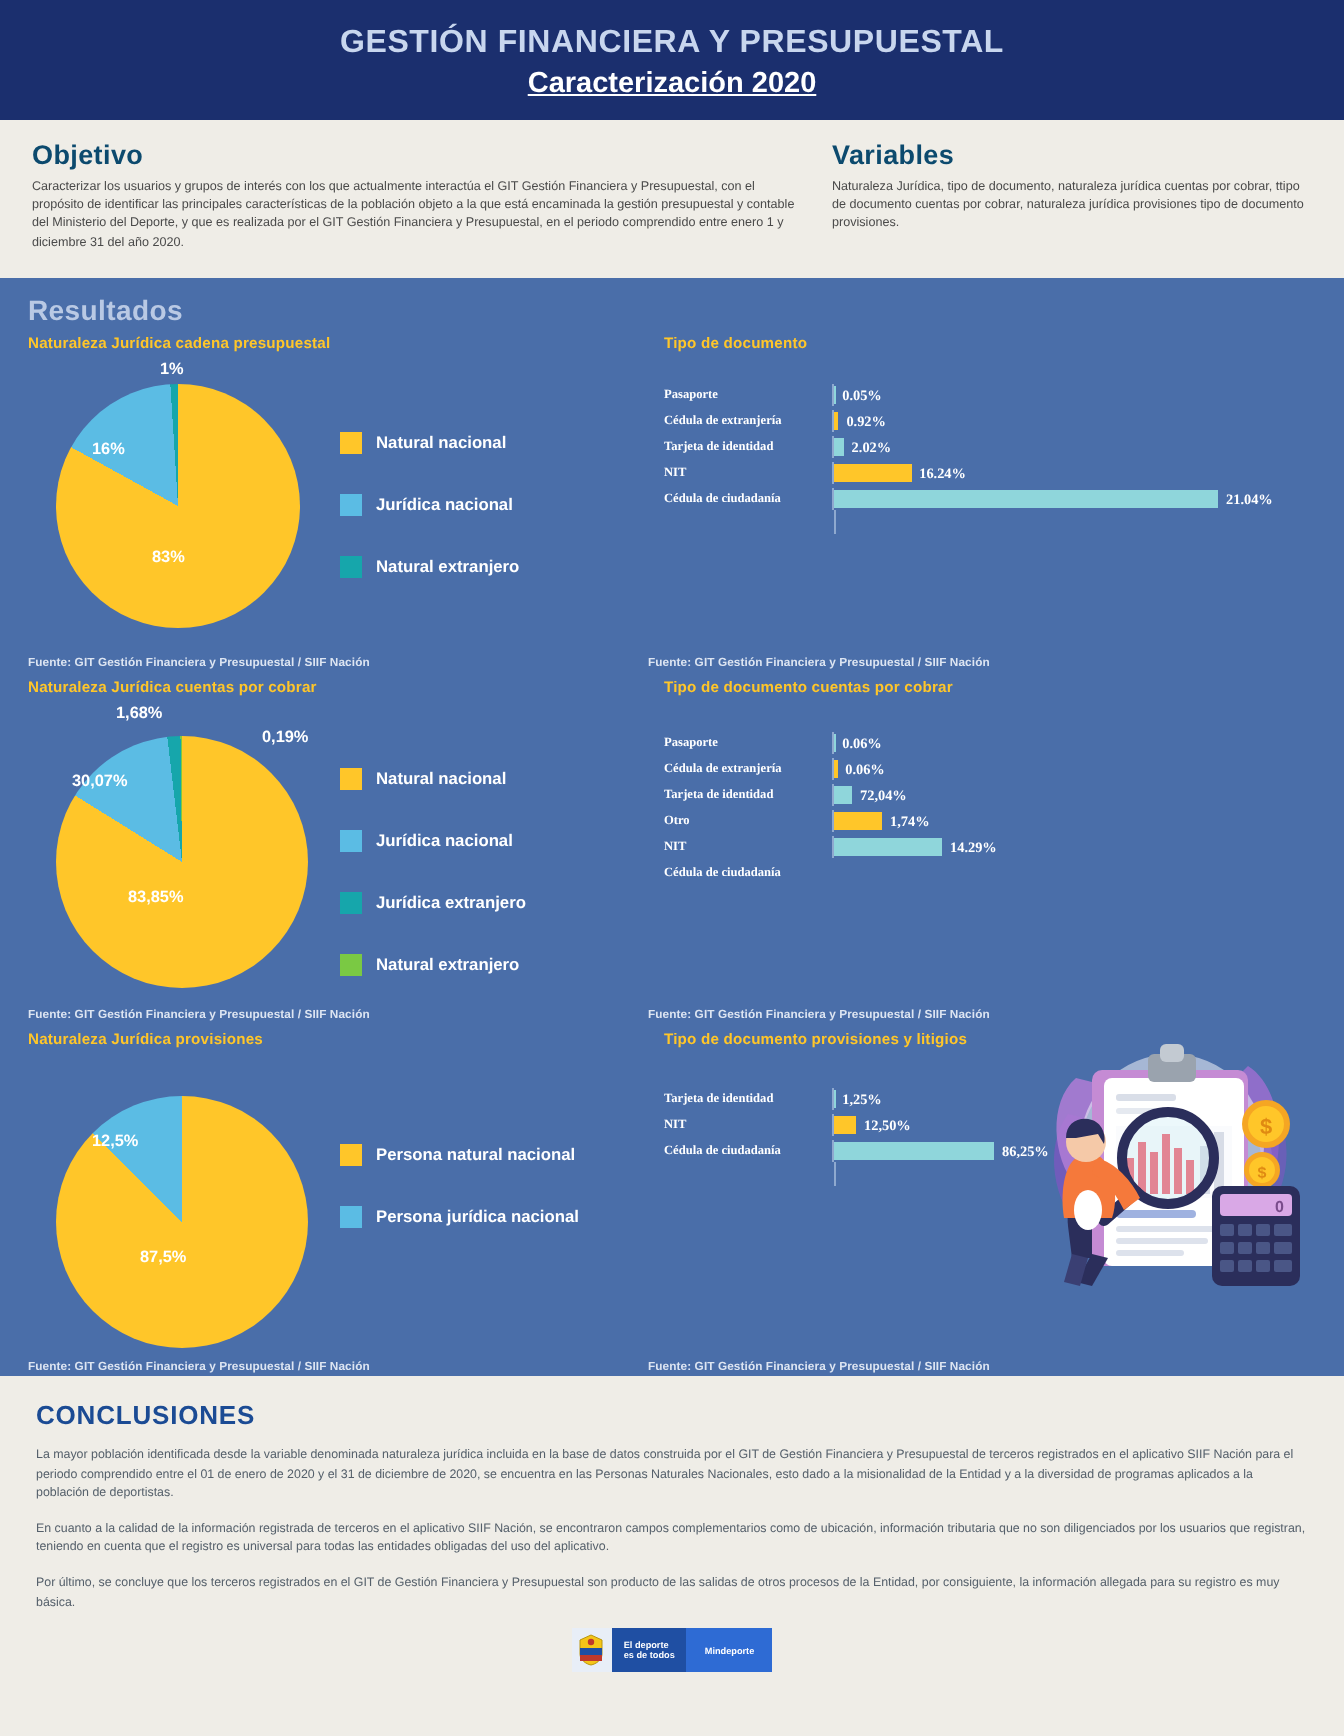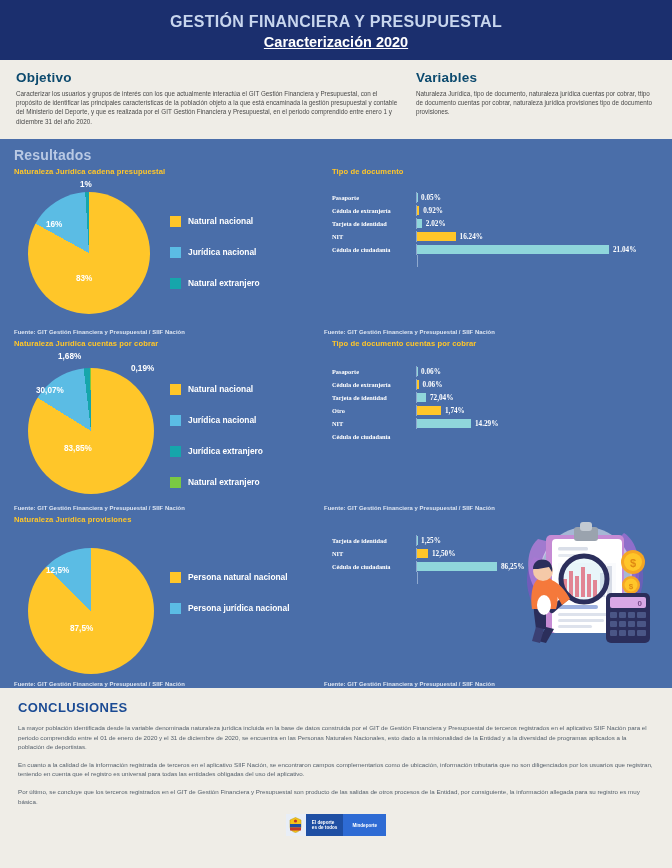--- a/index.html
+++ b/index.html
@@ -364,20 +364,21 @@
               <div class="legend-item">
                 <span class="legend-swatch" style="background:#5BBCE4;"></span>
                 <span class="legend-text">Persona jurídica nacional</span>
               </div>
             </div>
           </div>
           <div class="source">Fuente: GIT Gestión Financiera y Presupuestal / SIIF Nación</div>
         </div>
 
         <div class="cell cell-right">
+          <div class="chart-title">Tipo de documento provisiones y litigios</div>
           <div class="bars" style="margin-top:20px;width:200px;">
             <div class="bar-row">
               <span class="bar-cat">Tarjeta de identidad</span>
               <span class="bar-track">
                 <span class="bar-fill" style="width:0.1px;background:#8FD6DB;"></span>
                 <span class="bar-val">1,25%</span>
               </span>
             </div>
             <div class="bar-row">
               <span class="bar-cat">NIT</span>

